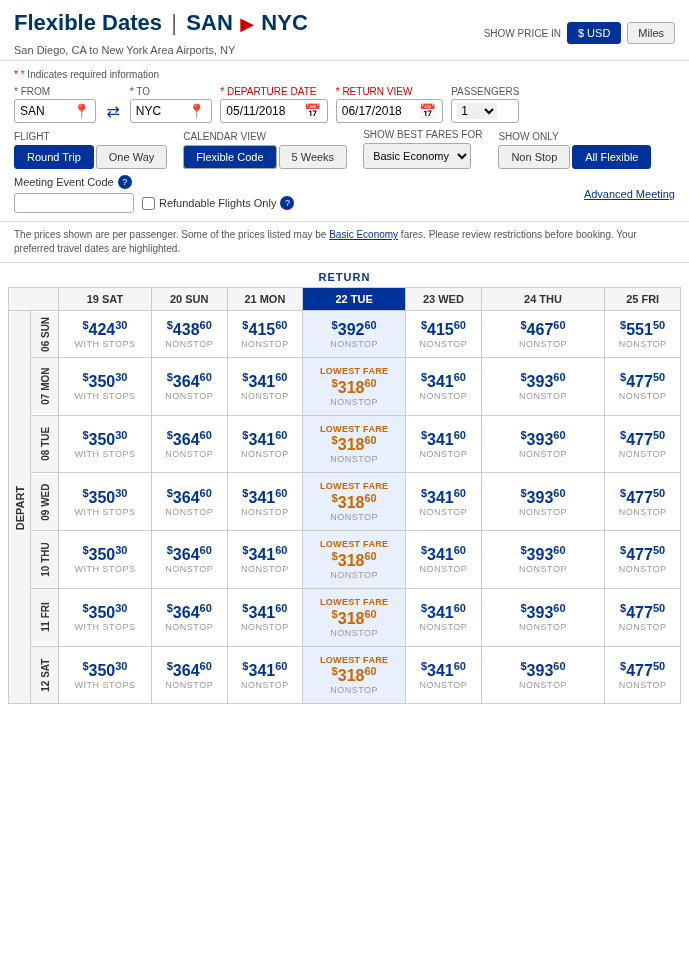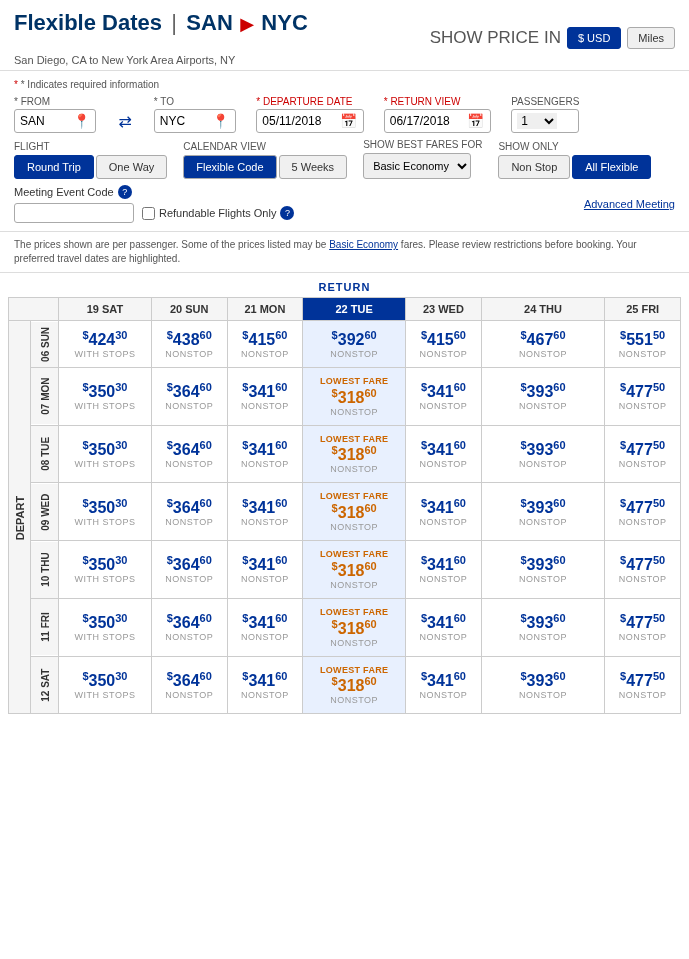--- a/index.html
+++ b/index.html
@@ -1,28 +1,28 @@
 <!DOCTYPE html>
 <html><head>
   <meta charset="utf-8">
   <style>
     * { box-sizing: border-box; margin: 0; padding: 0; }
     body { font-family: Arial, sans-serif; font-size: 12px; background: #fff; color: #333; width: 689px; }
 
     .header { padding: 10px 14px 4px; border-bottom: 1px solid #ddd; }
     .header-top { display: flex; align-items: center; justify-content: space-between; }
-    .subtitle { font-size: 11px; color: #555; margin-top: 18px; }
+    .subtitle { font-size: 11px; color: #555; margin-top: 8px; }
     .price-toggle { display: flex; align-items: center; gap: 6px; }
     .price-btn { padding: 4px 10px; border: 1px solid #aaa; border-radius: 3px; cursor: pointer; font-size: 11px; background: #f0f0f0; color: #333; }
     .price-btn.active { background: #003399; color: #fff; border-color: #003399; }
 
     .form-section { padding: 8px 14px; border-bottom: 1px solid #ddd; }
     .required-note { font-size: 10px; color: #cc0000; margin-bottom: 6px; }
     .required-note span { color: #555; }
-    .form-row { display: flex; align-items: flex-end; gap: 20px; margin-bottom: 6px; }
+    .form-row { display: flex; align-items: flex-end; gap: 8px; margin-bottom: 6px; }
     .form-group { display: flex; flex-direction: column; }
     .form-label { font-size: 10px; color: #cc0000; margin-bottom: 2px; }
     .form-label span { color: #555; }
     .input-with-icon { display: flex; align-items: center; border: 1px solid #aaa; border-radius: 3px; padding: 3px 5px; background: #fff; }
     .input-with-icon input { border: none; outline: none; font-size: 12px; width: 50px; }
     .input-icon { color: #003399; font-size: 14px; margin-left: 3px; cursor: pointer; }
     .swap-btn { background: none; border: none; cursor: pointer; color: #003399; font-size: 16px; padding: 0 2px; margin-bottom: 2px; }
     .date-input { display: flex; align-items: center; border: 1px solid #aaa; border-radius: 3px; padding: 3px 5px; background: #fff; }
     .date-input input { border: none; outline: none; font-size: 12px; width: 70px; }
     .calendar-icon { color: #003399; font-size: 14px; margin-left: 3px; cursor: pointer; }
@@ -65,21 +65,21 @@
       <div>
         <span style="font-size:22px;font-weight:bold;color:#003366;">Flexible Dates</span>
         <span style="color:#666;font-size:22px;margin:0 6px;">|</span>
         <span style="font-size:22px;font-weight:bold;color:#003366;">SAN</span>
         <span style="color:#cc0000;font-size:18px;margin:0 4px;">▶</span>
         <span style="font-size:22px;font-weight:bold;color:#003366;">NYC</span>
       </div>
       <div class="subtitle">San Diego, CA to New York Area Airports, NY</div>
     </div>
     <div class="price-toggle">
-      <span style="font-size:17px;color:#555;">SHOW PRICE IN</span>
+      <span style="font-size:10px;color:#555;">SHOW PRICE IN</span>
       <button class="price-btn active">$ USD</button>
       <button class="price-btn">Miles</button>
     </div>
   </div>
 </div>
 
 <div class="form-section">
   <div class="required-note">
     <span style="color:#cc0000;">*</span> <span>* Indicates required information</span>
   </div>

